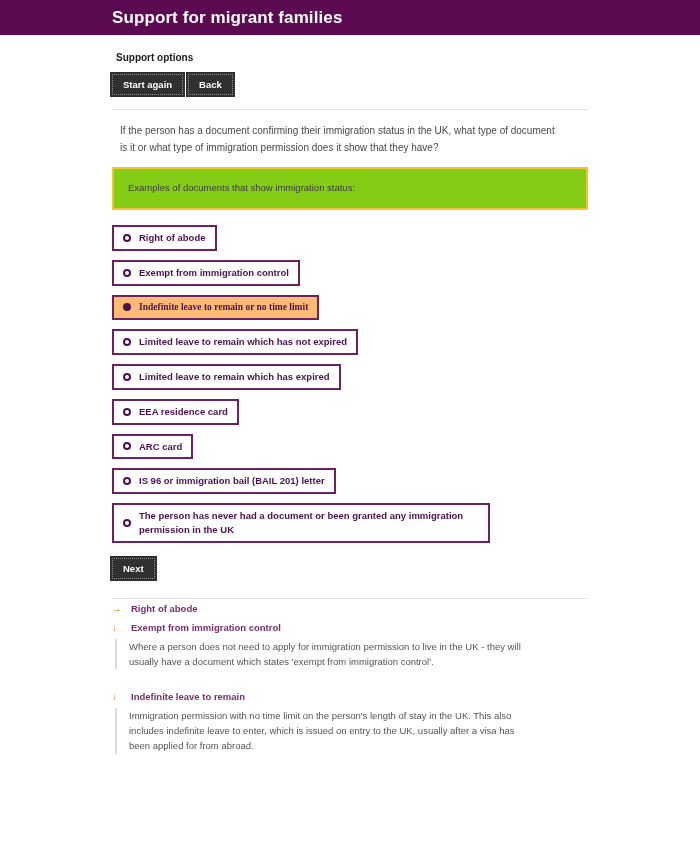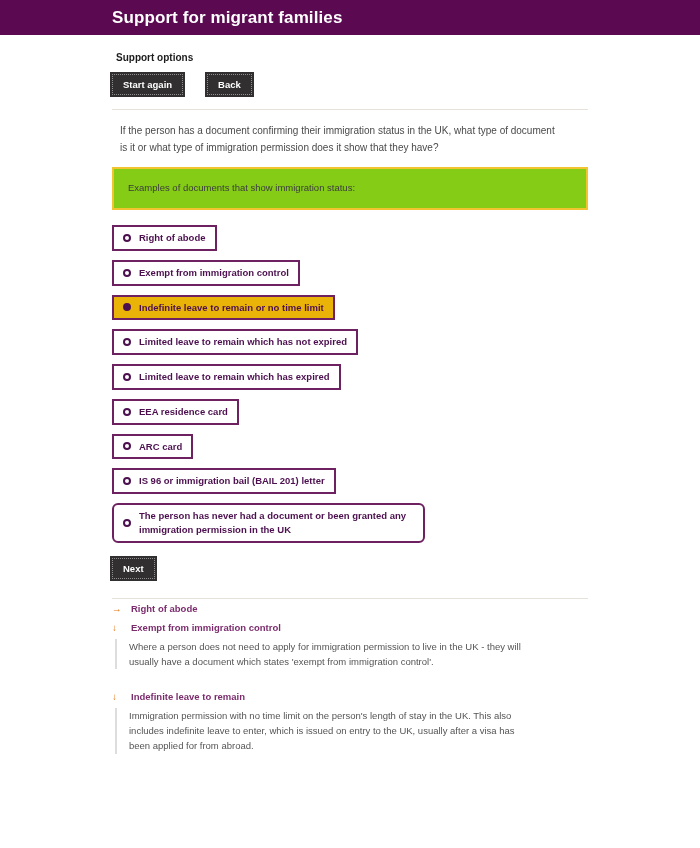--- a/index.html
+++ b/index.html
@@ -13,21 +13,21 @@
   }
 
   
   .header { height: 35px; background: #5b0a52; display: flex; align-items: center; }
   .header h1 { margin: 0 0 0 112px; color: #ffffff; font-size: 17px; font-weight: 700; letter-spacing: .1px; }
 
   
   .container { margin-left: 112px; width: 476px; }
   .page-title { font-size: 10px; font-weight: 700; color: #1c1c1c; margin: 17px 4px 11px; }
 
-  .btn-row { display: flex; gap: 24px; margin-bottom: 14px; }
+  .btn-row { display: flex; gap: 5px; margin-bottom: 14px; }
   .btn {
     background: #312f2f; color: #fff; font-size: 9.5px; font-weight: 700;
     padding: 4px 10px; border: 1px dotted #8f8f8f; outline: 2px solid #312f2f;
     cursor: pointer; font-family: inherit;
   }
   .rule { border: none; border-top: 1px solid #e6e1da; margin: 0; }
 
   .question { font-size: 10px; color: #4a4a4a; line-height: 1.65; margin: 13px 8px 11px; width: 440px; }
 
   
@@ -40,23 +40,23 @@
   .option {
     display: flex; align-items: center; width: fit-content;
     border: 2px solid #6e2161; background: #fff;
     padding: 4px 9px; margin-bottom: 9px; cursor: pointer;
   }
   .option-label { font-size: 9.5px; font-weight: 700; color: #4c104f; line-height: 1.45; }
   .radio {
     width: 8px; height: 8px; border: 2px solid #4c104f; border-radius: 50%;
     background: #fff; margin-right: 8px; flex: none;
   }
-  .option.selected { background: #eab308; }
+  .option.selected { background: #fdba74; font-family: Liberation Serif, serif; }
   .option.selected .radio { background: #4c104f; }
-  .option.wide { width: 313px; border-radius: 6px; }
+  .option.wide { width: 378px; }
 
   .next-wrap { margin: 15px 0 19px; }
 
   
   .terms-heading { font-size: 10px; font-weight: 700; color: #222; margin: 15px 0 13px; }
   .term-head { display: flex; gap: 8px; align-items: baseline; padding: 4px 0; cursor: pointer; }
   .arrow-icon { color: #e2750f; font-size: 9.5px; width: 11px; flex: none; font-weight: 700; }
   .term-label { font-size: 9.5px; font-weight: 700; color: #7b2c6d; }
   .term-body {
     margin: 2px 0 14px 3px; padding-left: 12px; border-left: 2px solid #ddd;

